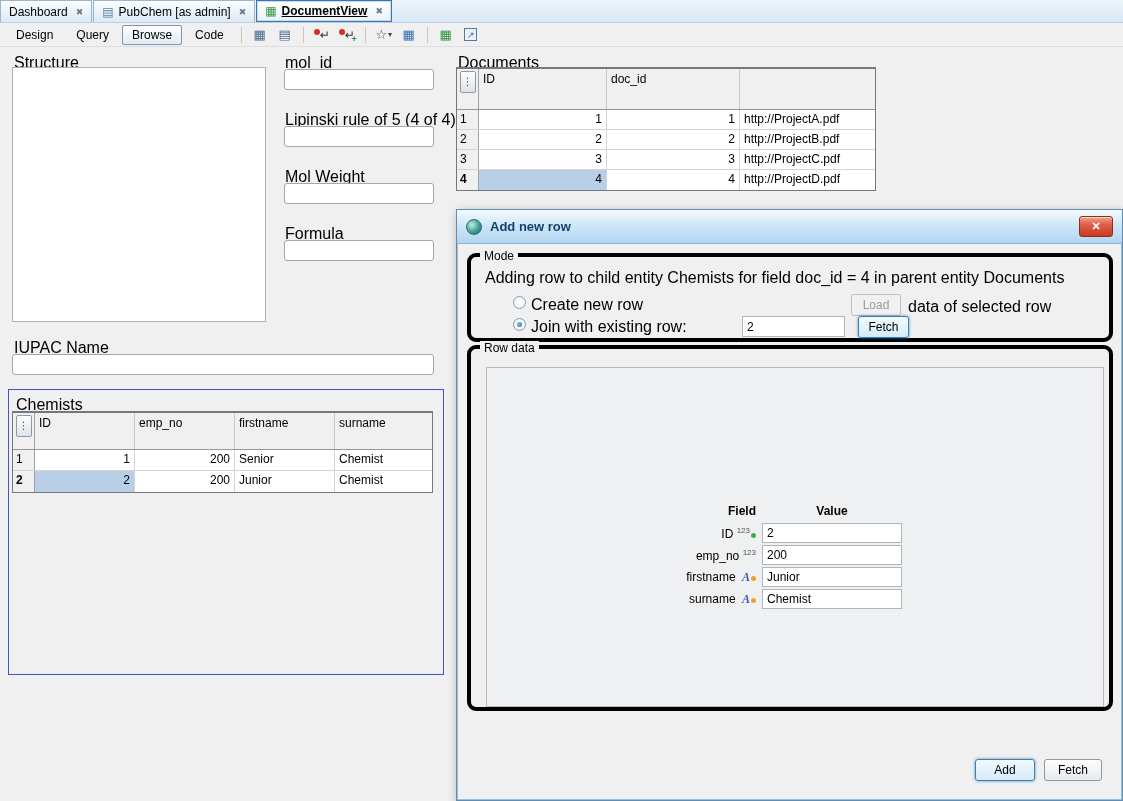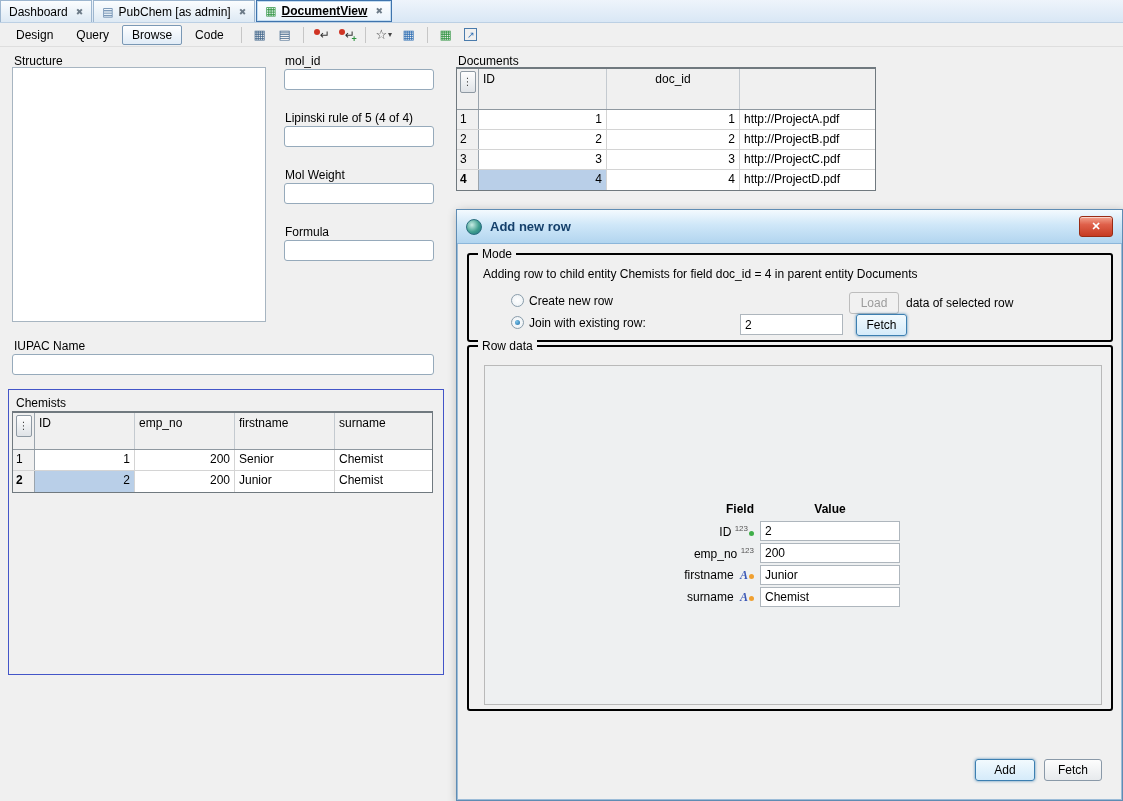--- a/index.html
+++ b/index.html
@@ -35,21 +35,21 @@
   .glyph-grid.blue { color:#2f6fb4; }
   .reddot { position:absolute; left:3px; top:4px; width:6px; height:6px; border-radius:50%; background:#d03424; }
   .greenplus { position:absolute; right:1px; bottom:1px; color:#2f9440; font-size:9px; font-weight:bold; line-height:1; }
   .bentarrow { font-size:12px; color:#333; margin-left:6px; }
   .star { font-size:13px; color:#444; }
   .caret { font-size:8px; color:#444; margin-left:1px; }
   .export-box { width:13px; height:13px; border:1px solid #4a7bac; display:flex; align-items:center;
     justify-content:center; font-size:9px; color:#2f6fb4; }
 
   
-  .lbl { position:absolute; font-size:12px; white-space:nowrap; }
+  .lbl { position:absolute; font-size:16px; white-space:nowrap; }
   .tbox { position:absolute; height:21px; background:#fff; border:1px solid #96aabb; border-radius:3px;
     font:inherit; padding:2px 4px; outline:none; }
 
   .structure-box { position:absolute; left:12px; top:67px; width:254px; height:255px;
     background:#fff; border:1px solid #a7b5c1; }
 
   
   .grid { position:absolute; background:#fff; border:1px solid #70797f; border-top-width:2px; }
   .g-head { display:flex; background:#f0f0f0; border-bottom:1px solid #8f98a0; }
   .g-hcell { padding:3px 4px; border-right:1px solid #c4cad0; overflow:hidden; white-space:nowrap; }
@@ -76,21 +76,21 @@
     border-bottom:1px solid #8cb6da; display:flex; align-items:center; padding:0 9px; gap:8px; }
   .app-icon { width:16px; height:16px; border-radius:50%;
     background:radial-gradient(circle at 35% 35%, #c8ece4, #3f9e8e 55%, #1e6f80);
     border:1px solid #2a6e7e; }
   .title-text { font-weight:bold; font-size:13px; color:#15406b; }
   .win-close { margin-left:auto; width:34px; height:21px;
     background:linear-gradient(#f3a38e,#df604a 40%,#c63b22); border:1px solid #992c15; border-radius:3px;
     color:#fff; font-weight:bold; font-size:11px; display:flex; align-items:center; justify-content:center;
     box-shadow:inset 0 1px 0 rgba(255,255,255,.55); }
 
-  .groupbox { position:absolute; border:2px solid #000000; border-radius:3px;text-decoration:underline; }
+  .groupbox { position:absolute; border:4px solid #000000; border-radius:9px;text-decoration:underline; }
   .gb-title { position:absolute; top:-8px; left:9px; background:#f0f0f0; padding:0 4px; font-size:12px; }
 
   .radio { position:absolute; width:13px; height:13px; border-radius:50%; border:1px solid #8a9dab;
     background:radial-gradient(#ffffff,#e9eef2); }
   .radio.checked::after { content:""; position:absolute; left:3px; top:3px; width:5px; height:5px;
     border-radius:50%; background:radial-gradient(circle at 35% 35%, #7cc4ea, #1f6ea8); }
 
   .btn { position:absolute; height:22px; border:1px solid #8a99a8; border-radius:3px;
     background:linear-gradient(#fdfdfd,#e7eaed); display:flex; align-items:center; justify-content:center;
     font-size:12px; }
@@ -194,21 +194,21 @@
   <div class="lbl" style="left:14px; top:339px;">IUPAC Name</div>
   <input class="tbox" style="left: 12px; top: 354px; width: 422px;">
 
   <div class="lbl" style="left:458px; top:54px;">Documents</div>
   <div class="grid" style="left:456px; top:67px; width:420px;">
     <div class="g-head" style="height:41px;">
       <div class="g-corner" style="width:22px;">
         <span class="corner-btn">⋮</span>
       </div>
       <div class="g-hcell" style="width:128px;">ID</div>
-      <div class="g-hcell" style="width:133px;text-align:center;">doc_id</div>
+      <div class="g-hcell" style="width:133px;">doc_id</div>
     </div>
     <div class="g-row">
       <div class="g-rowhdr" style="width:22px;">1</div>
       <div class="g-cell num" style="width:128px;">1</div>
       <div class="g-cell num" style="width:133px;">1</div>
       <div class="g-cell" style="width:135px; border-right:none;">http://ProjectA.pdf</div>
     </div>
     <div class="g-row">
       <div class="g-rowhdr" style="width:22px;">2</div>
       <div class="g-cell num" style="width:128px;">2</div>

